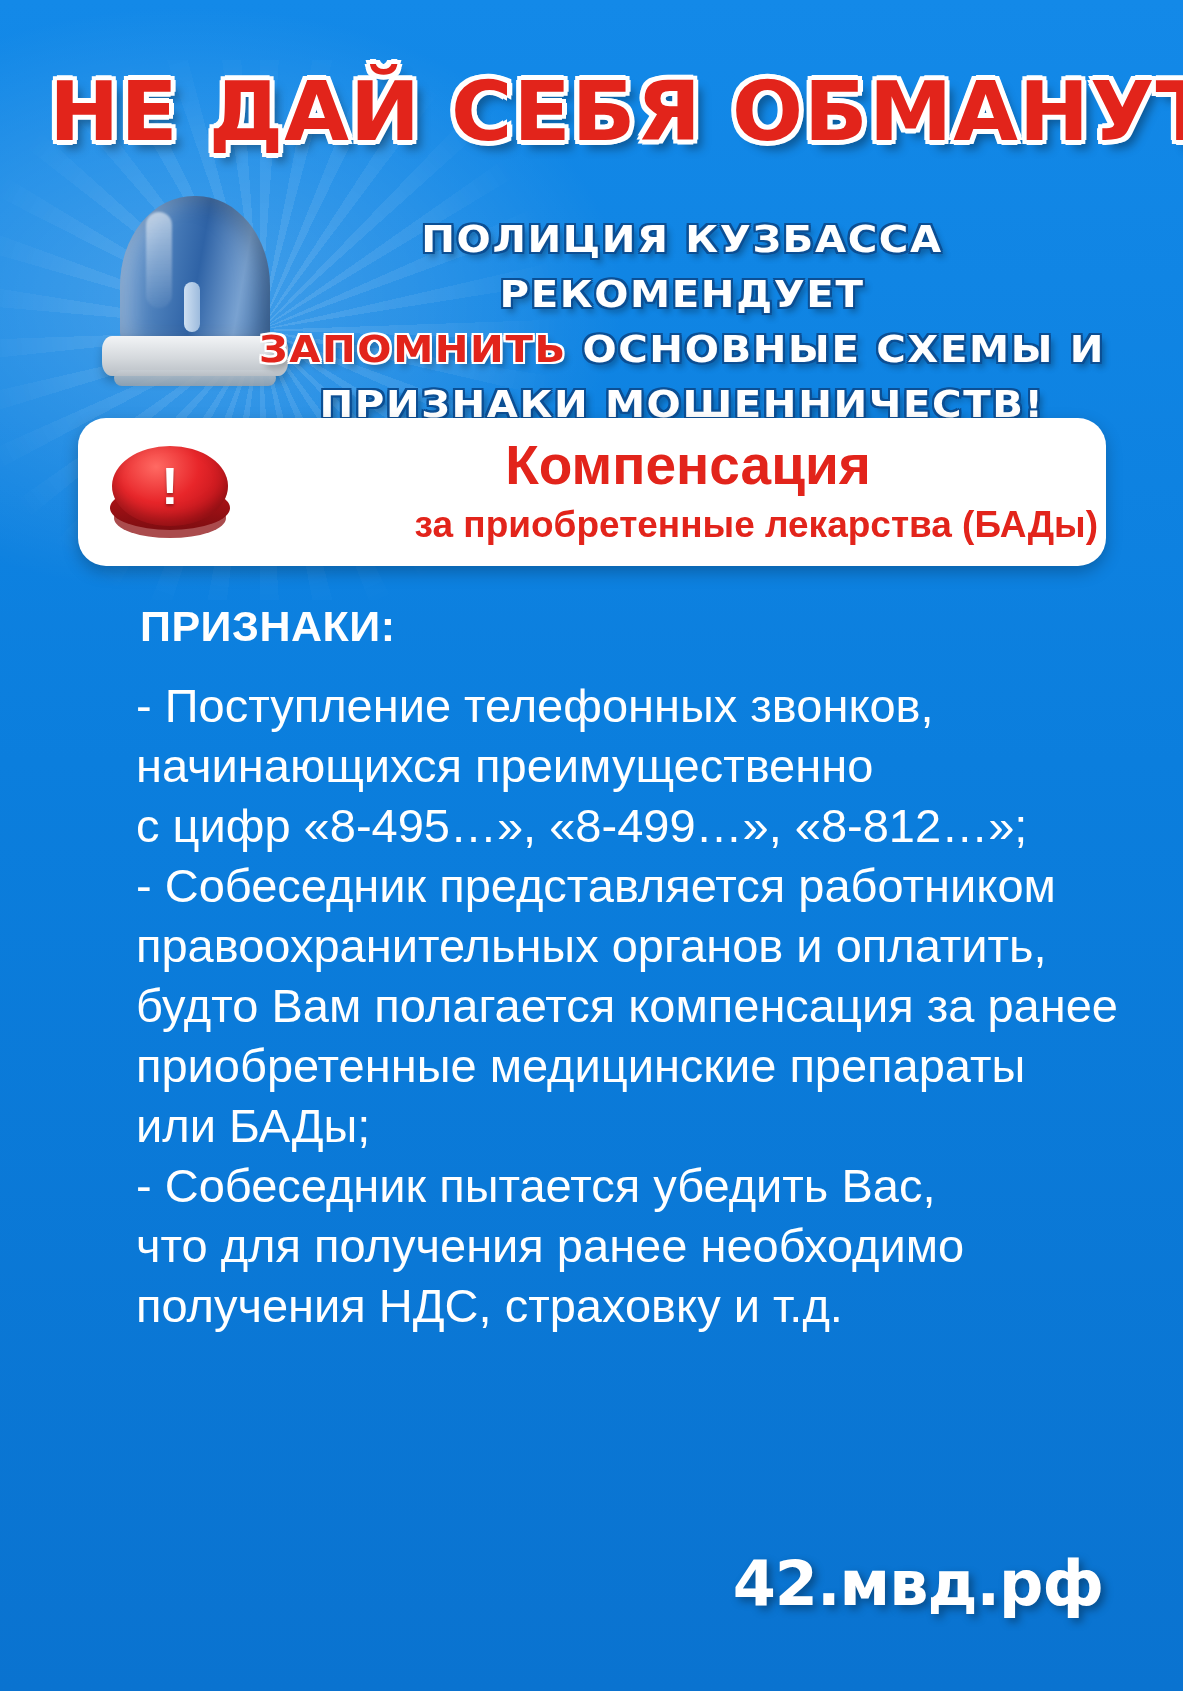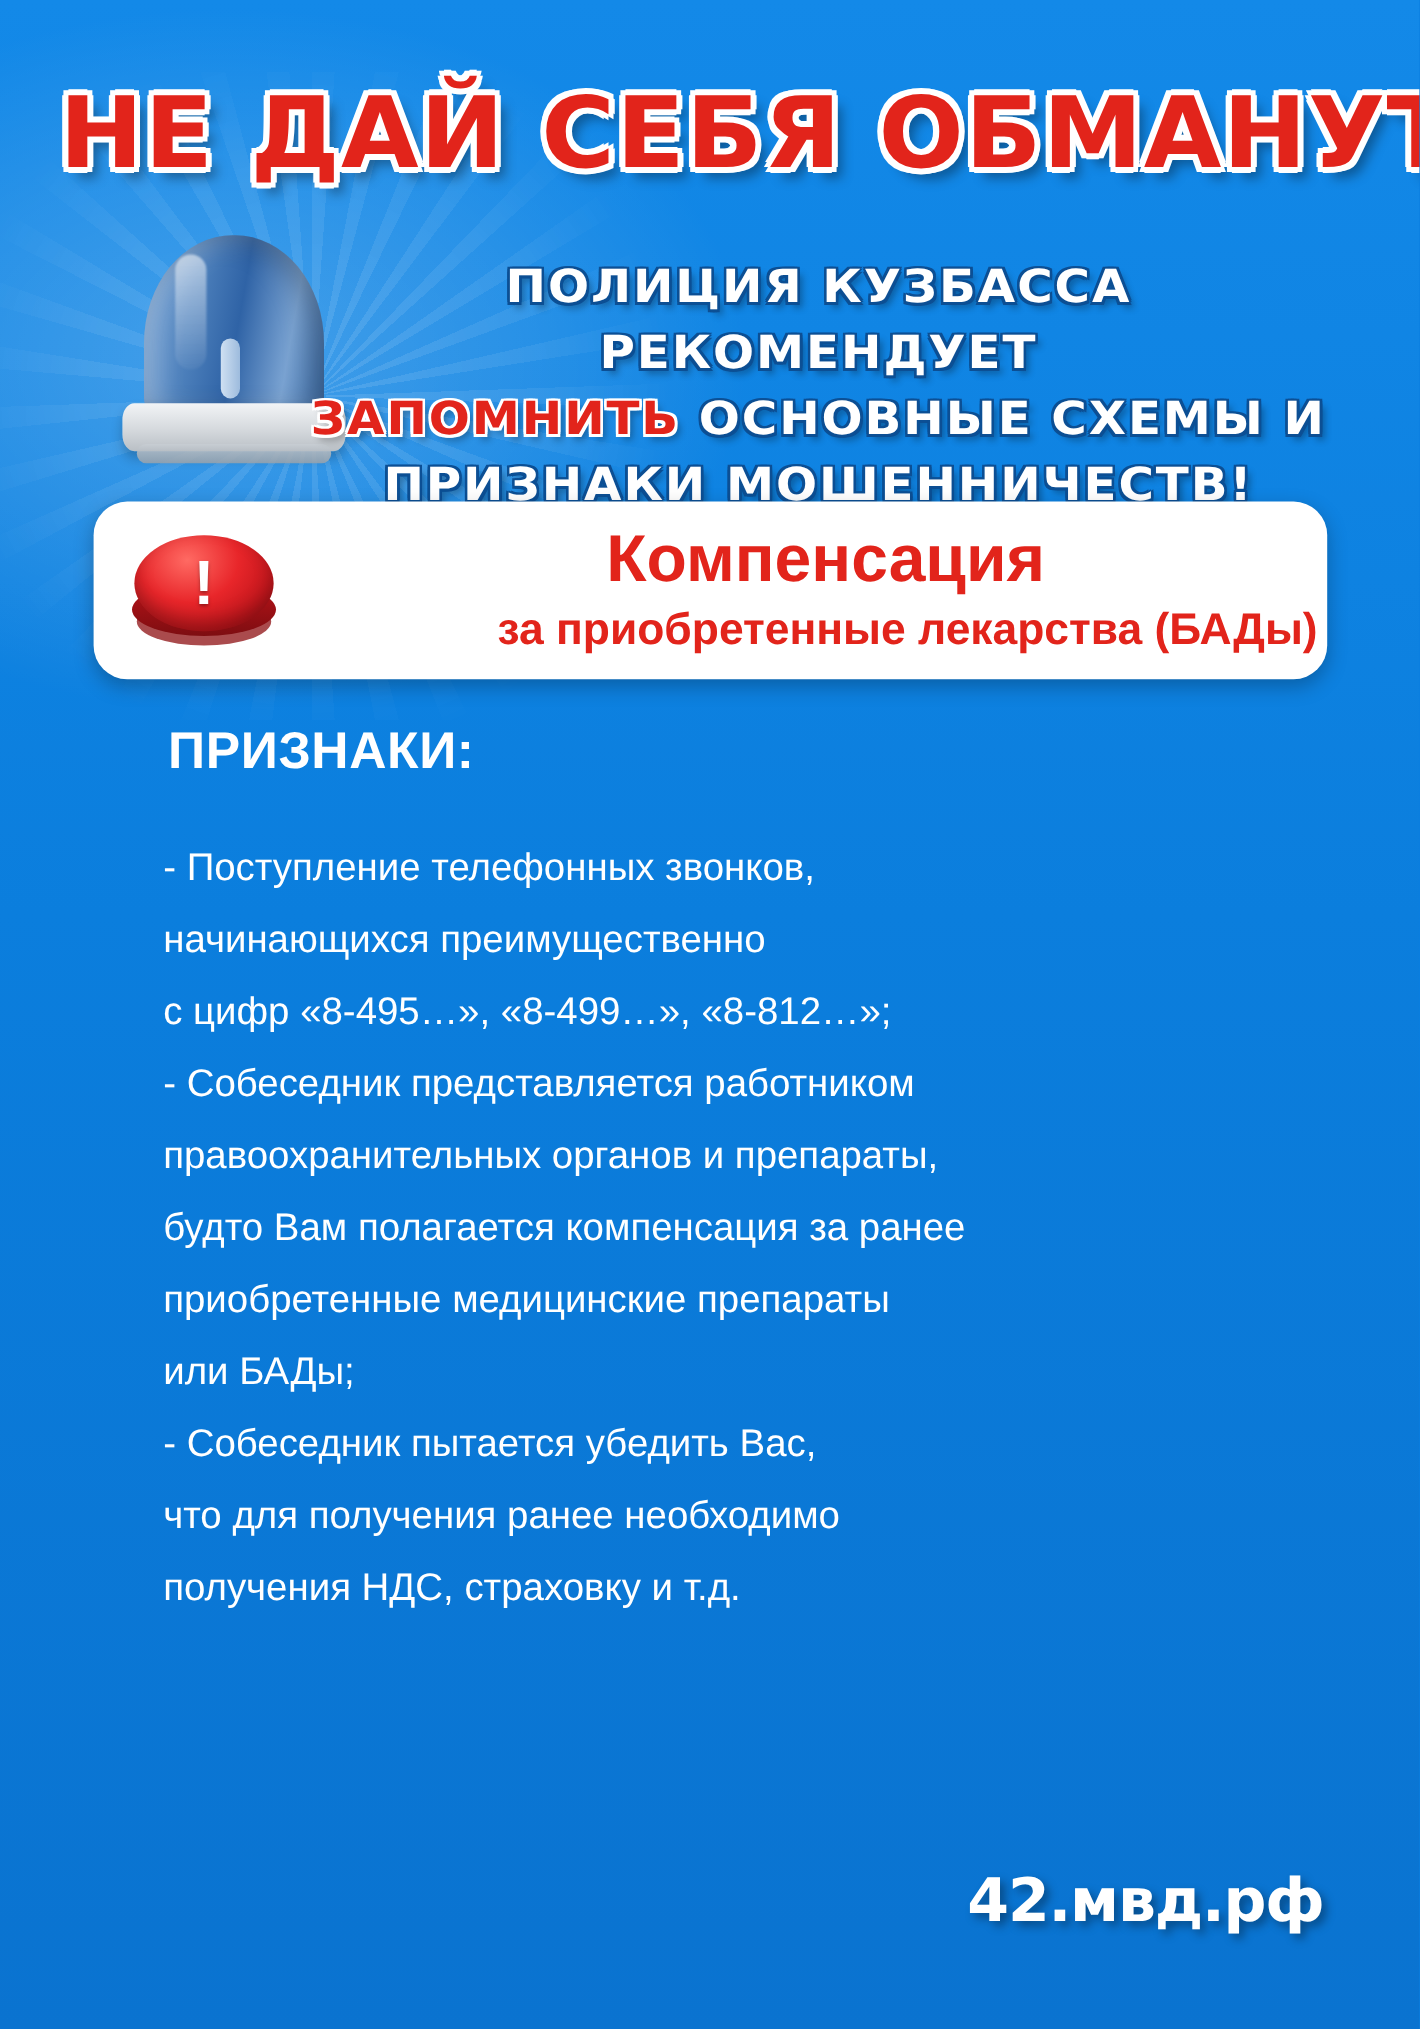--- a/index.html
+++ b/index.html
@@ -239,37 +239,37 @@
     font-family: Liberation Sans, sans-serif;
     font-weight: bold;
     font-size: 43px;
     line-height: 52px;
     color: #ffffff;
     letter-spacing: 0.5px;
   }
   .signs-list {
     position: absolute;
     left: 136px;
-    top: 692px;
+    top: 676px;
     width: 1010px;
     font-family: "Liberation Sans", sans-serif;
-    font-size: 32px;
+    font-size: 47px;
     line-height: 60px;
     color: #ffffff;
   }
   .signs-list .ln { white-space: nowrap; }
 
   
   .site {
     position: absolute;
     right: 80px;
     bottom: 72px;
     font-family: "DejaVu Sans", sans-serif;
     font-weight: bold;
-    font-size: 50px;
+    font-size: 62px;
     line-height: 70px;
     color: #ffffff;
     text-shadow: 4px 4px 8px rgba(0,0,0,0.35);
     letter-spacing: -1px;
     margin-left: 44px;
   }
 </style>
 </head>
 <body>
 
@@ -305,21 +305,21 @@
     <div class="card-sub">за приобретенные лекарства (БАДы)</div>
   </div>
 
   <div class="signs-heading">ПРИЗНАКИ:</div>
 
   <div class="signs-list">
     <div class="ln">- Поступление телефонных звонков,</div>
     <div class="ln">начинающихся преимущественно</div>
     <div class="ln">с цифр «8-495…», «8-499…», «8-812…»;</div>
     <div class="ln">- Собеседник представляется работником</div>
-    <div class="ln">правоохранительных органов и препараты,</div>
+    <div class="ln">правоохранительных органов и оплатить,</div>
     <div class="ln">будто Вам полагается компенсация за ранее</div>
     <div class="ln"> приобретенные медицинские препараты</div>
     <div class="ln">или БАДы;</div>
     <div class="ln">- Собеседник пытается убедить Вас,</div>
     <div class="ln">что для получения ранее необходимо</div>
     <div class="ln">получения НДС, страховку и т.д.</div>
   </div>
 
   <div class="site">42.мвд.рф</div>
 

